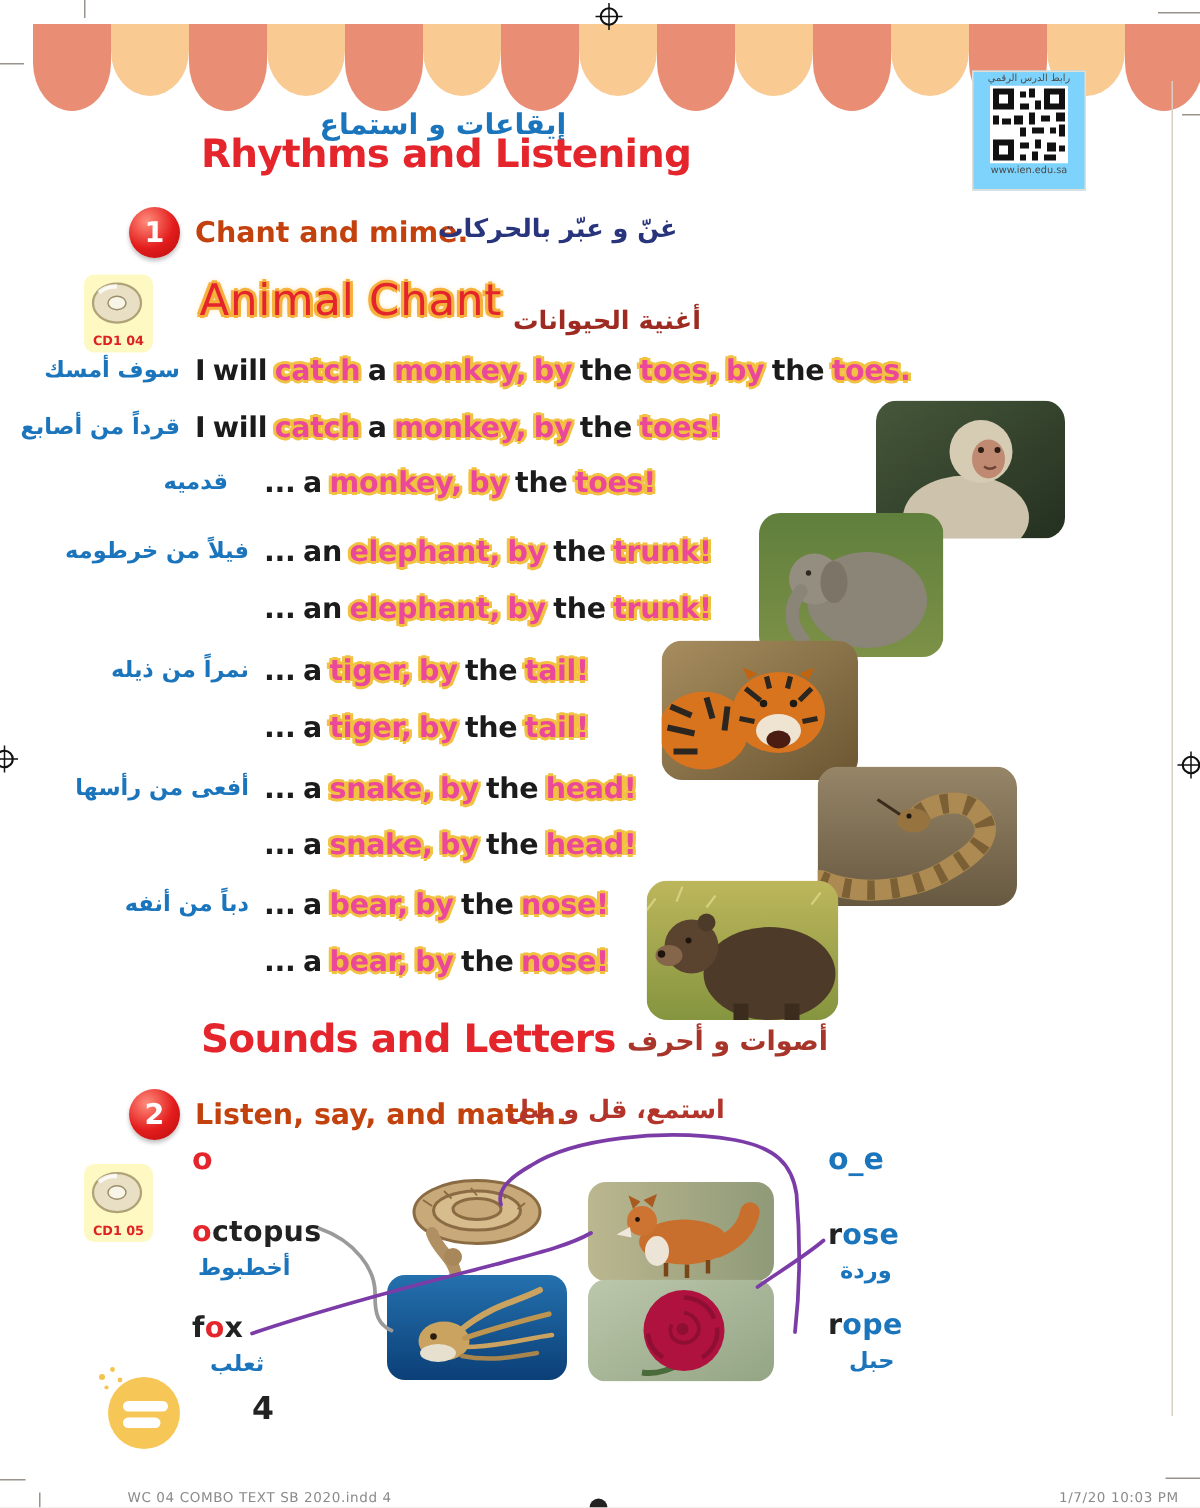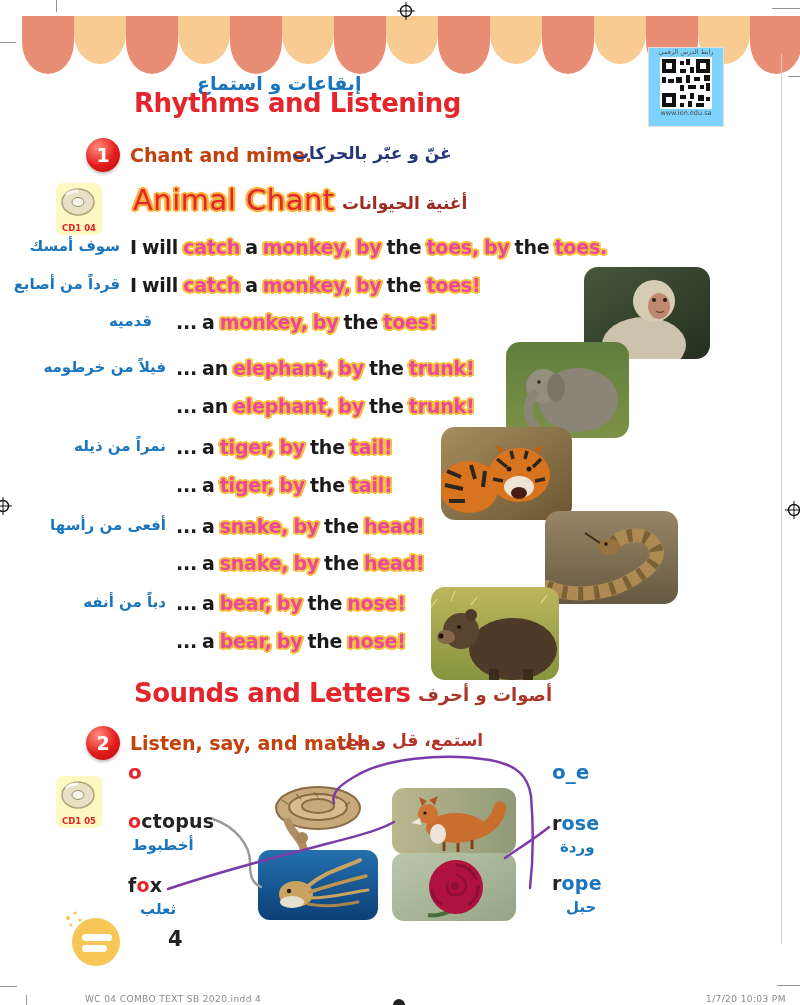--- a/index.html
+++ b/index.html
@@ -12,21 +12,21 @@
   .tongue.salmon{height:58px;background:#E98E74;border-radius:0 0 26px 26px / 0 0 32px 32px;}
   .tongue.peach{height:48px;background:#F9CA92;border-radius:0 0 26px 26px / 0 0 30px 30px;}
   
   .hairline{background:#9a938c;}
   .edge-line{position:absolute;left:781px;top:54px;width:1px;height:890px;background:#d8cec3;}
   
   .qr-box{position:absolute;left:648px;top:47px;width:74px;height:78px;background:#7dd3fc;
           border:1px solid #e3ddd4;text-align:center;z-index:3;}
   .qr-label{font-size:6.5px;color:#4a4a4a;line-height:9px;}
   
-  .title-ar{color:#1B75BC;font-weight:bold;font-size:19px;direction:rtl;}
+  .title-ar{color:#1B75BC;font-weight:bold;font-size:19px;direction:rtl;margin-left:16px;}
   .title-en{color:#E4262C;font-weight:bold;font-size:26px;letter-spacing:-0.5px;}
   .instr-en{color:#c2410c;font-weight:bold;font-size:19px;text-align:center;}
   .instr-ar{color:#28357C;font-weight:bold;font-size:17px;direction:rtl;}
   .instr-ar.red{color:#B3342A;}
   .h2-ar{color:#A8352A;font-weight:bold;font-size:18px;direction:rtl;}
   .chant-title{color:#E4262C;font-weight:normal;font-size:29px;letter-spacing:0.5px;
      text-shadow:-2px -1px 0 #F6B03C,2px -1px 0 #F6B03C,-2px 1px 0 #F6B03C,2px 1px 0 #F6B03C,
                  0 -2px 0 #F6B03C,0 2px 0 #F6B03C,0 0 4px #F6B03C;}
   .chant-title-ar{color:#9E2B21;font-weight:bold;font-size:17px;direction:rtl;}
   
@@ -149,21 +149,21 @@
   <div class="cd" style="left:56px;top:183px">
     <svg width="46" height="40">
       <ellipse cx="22" cy="19" rx="16" ry="13" fill="#E9DFC5" stroke="#AFA277" stroke-width="1.5"></ellipse>
       <ellipse cx="22" cy="19" rx="6" ry="4.5" fill="#F8F4E8" stroke="#9a8f6a" stroke-width="1"></ellipse>
       <path d="M10 12 a14 11 0 0 1 12 -4" stroke="#fff" stroke-width="3" fill="none" opacity="0.8"></path>
     </svg>
     <div class="lbl">CD1 04</div>
   </div>
 
   <div class="abs chant-title" style="left:133px;top:183px">Animal Chant</div>
-  <div class="abs chant-title-ar" style="left:342px;top:193px">أغنية الحيوانات</div>
+  <div class="abs chant-title-ar" style="left:342px;top:204px">أغنية الحيوانات</div>
 
   <div class="chant-line" style="left:130px;top:236px"><span class="chant-ar">سوف أمسك</span><span class="w">I</span><span class="w">will</span><span class="w hl">catch</span><span class="w">a</span><span class="w hl">monkey,</span><span class="w hl">by</span><span class="w">the</span><span class="w hl">toes,</span><span class="w hl">by</span><span class="w">the</span><span class="w hl">toes.</span></div>
   <div class="chant-line" style="left:176px;top:311px"><span class="chant-ar" style="right:calc(100% + 24px)">قدميه</span><span class="w">...</span><span class="w">a</span><span class="w hl">monkey,</span><span class="w hl">by</span><span class="w">the</span><span class="w hl">toes!</span></div>
   <div class="chant-line" style="left:130px;top:274px"><span class="chant-ar">قرداً من أصابع</span><span class="w">I</span><span class="w">will</span><span class="w hl">catch</span><span class="w">a</span><span class="w hl">monkey,</span><span class="w hl">by</span><span class="w">the</span><span class="w hl">toes!</span></div>
   <div class="chant-line" style="left:176px;top:357px"><span class="chant-ar">فيلاً من خرطومه</span><span class="w">...</span><span class="w">an</span><span class="w hl">elephant,</span><span class="w hl">by</span><span class="w">the</span><span class="w hl">trunk!</span></div>
   <div class="chant-line" style="left:176px;top:395px"><span class="w">...</span><span class="w">an</span><span class="w hl">elephant,</span><span class="w hl">by</span><span class="w">the</span><span class="w hl">trunk!</span></div>
   <div class="chant-line" style="left:176px;top:436px"><span class="chant-ar">نمراً من ذيله</span><span class="w">...</span><span class="w">a</span><span class="w hl">tiger,</span><span class="w hl">by</span><span class="w">the</span><span class="w hl">tail!</span></div>
   <div class="chant-line" style="left:176px;top:474px"><span class="w">...</span><span class="w">a</span><span class="w hl">tiger,</span><span class="w hl">by</span><span class="w">the</span><span class="w hl">tail!</span></div>
   <div class="chant-line" style="left:176px;top:515px"><span class="chant-ar">أفعى من رأسها</span><span class="w">...</span><span class="w">a</span><span class="w hl">snake,</span><span class="w hl">by</span><span class="w">the</span><span class="w hl">head!</span></div>
   <div class="chant-line" style="left:176px;top:552px"><span class="w">...</span><span class="w">a</span><span class="w hl">snake,</span><span class="w hl">by</span><span class="w">the</span><span class="w hl">head!</span></div>

